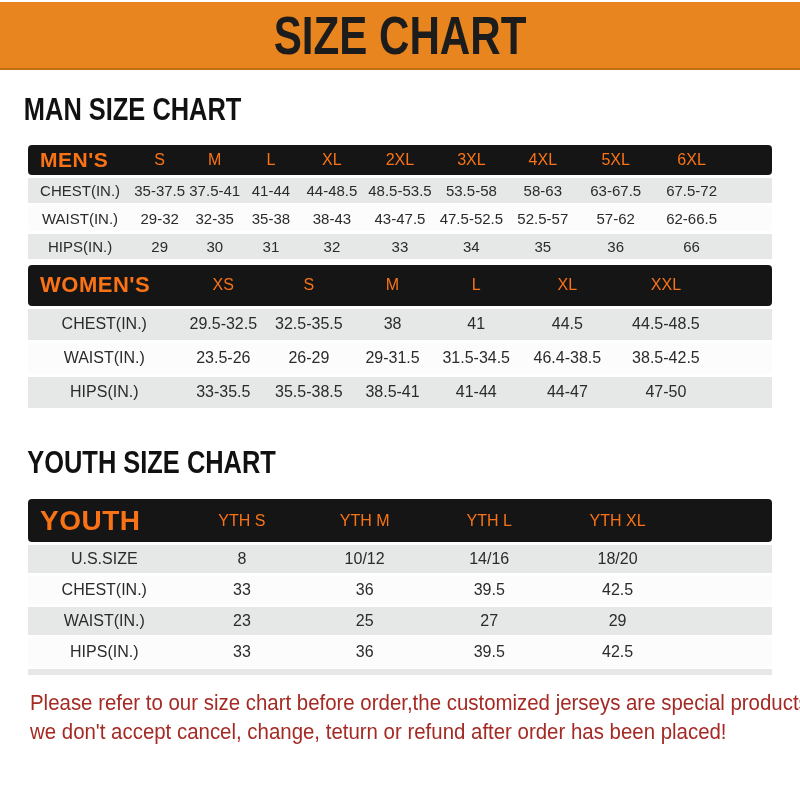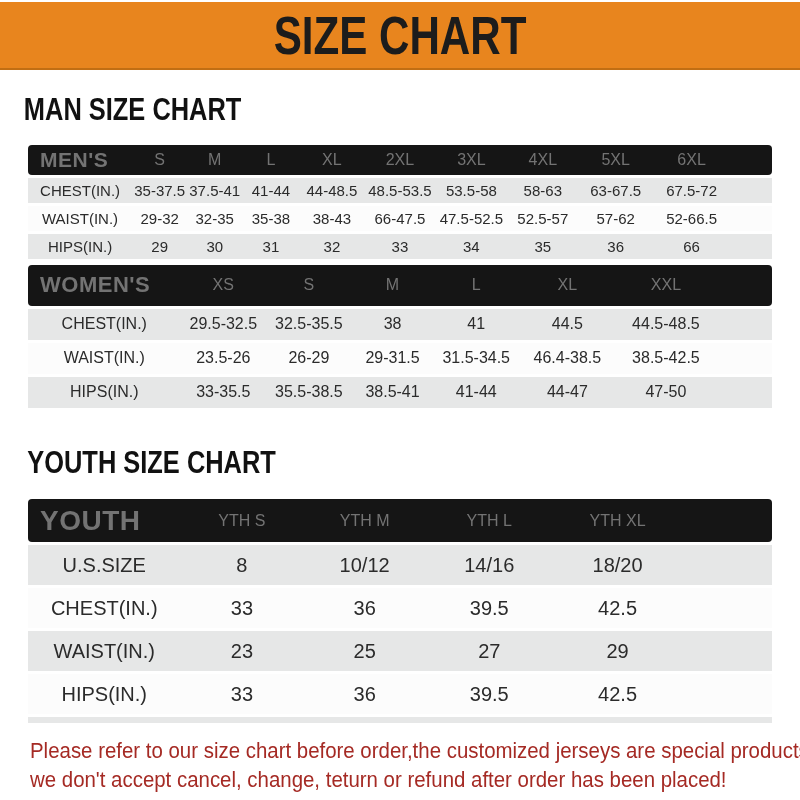--- a/index.html
+++ b/index.html
@@ -40,21 +40,21 @@
 
   table.size-table {
     width: 744px;
     margin: 0 28px;
     border-collapse: separate;
     border-spacing: 0 3px;
     table-layout: fixed;
   }
   table.size-table th {
     background: var(--bar-bg, #151515);
-    color: #737373;
+    color: #f97316;
     font-weight: 400;
     text-align: center;
     padding: 0 2px;
     white-space: nowrap;
     margin-top: 28px;
   }
   table.size-table th.hdr-label {
     font-weight: 700;
     text-align: left;
     padding-left: 12px;
@@ -75,21 +75,21 @@
   .t-men th { height: 30px; font-size: 16px; }
   .t-men th.hdr-label { font-size: 21px; }
   .t-men td { height: 25px; font-size: 15px; }
 
   .t-women th { height: 41px; font-size: 16px; }
   .t-women th.hdr-label { font-size: 22px; }
   .t-women td { height: 31px; font-size: 16px; }
 
   .t-youth th { height: 43px; font-size: 16px; }
   .t-youth th.hdr-label { font-size: 28px; font-weight: 700; }
-  .t-youth td { height: 40px; font-size: 20px; }
+  .t-youth td { height: 28px; font-size: 16px; }
 
   .bottom-strip {
     height: 6px;
     width: 744px;
     margin: 0 28px;
     background: var(--stripe-bg, #E6E7E7);
   }
   .footer {
     margin-top: 14px;
     padding-left: 30px;
@@ -157,25 +157,25 @@
           <td>63-67.5</td>
           <td>67.5-72</td>
           <td class="spacer"></td>
         </tr>
         <tr class="plain">
           <td>WAIST(IN.)</td>
           <td>29-32</td>
           <td>32-35</td>
           <td>35-38</td>
           <td>38-43</td>
-          <td>66-47.5</td>
+          <td>43-47.5</td>
           <td>47.5-52.5</td>
           <td>52.5-57</td>
           <td>57-62</td>
-          <td>52-66.5</td>
+          <td>62-66.5</td>
           <td class="spacer"></td>
         </tr>
         <tr class="stripe">
           <td>HIPS(IN.)</td>
           <td>29</td>
           <td>30</td>
           <td>31</td>
           <td>32</td>
           <td>33</td>
           <td>34</td>

